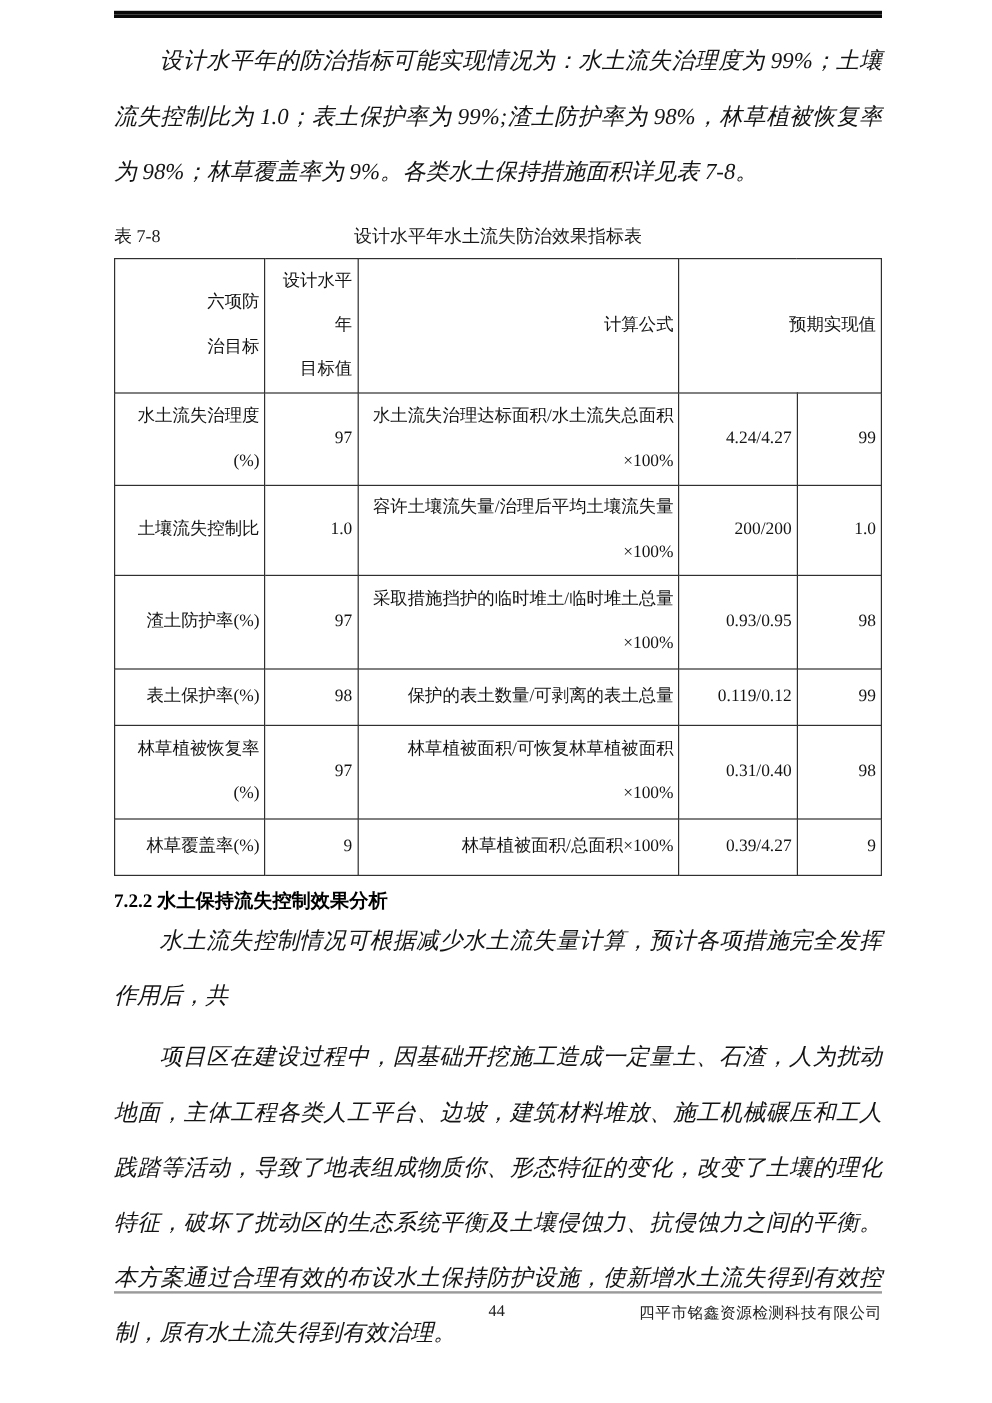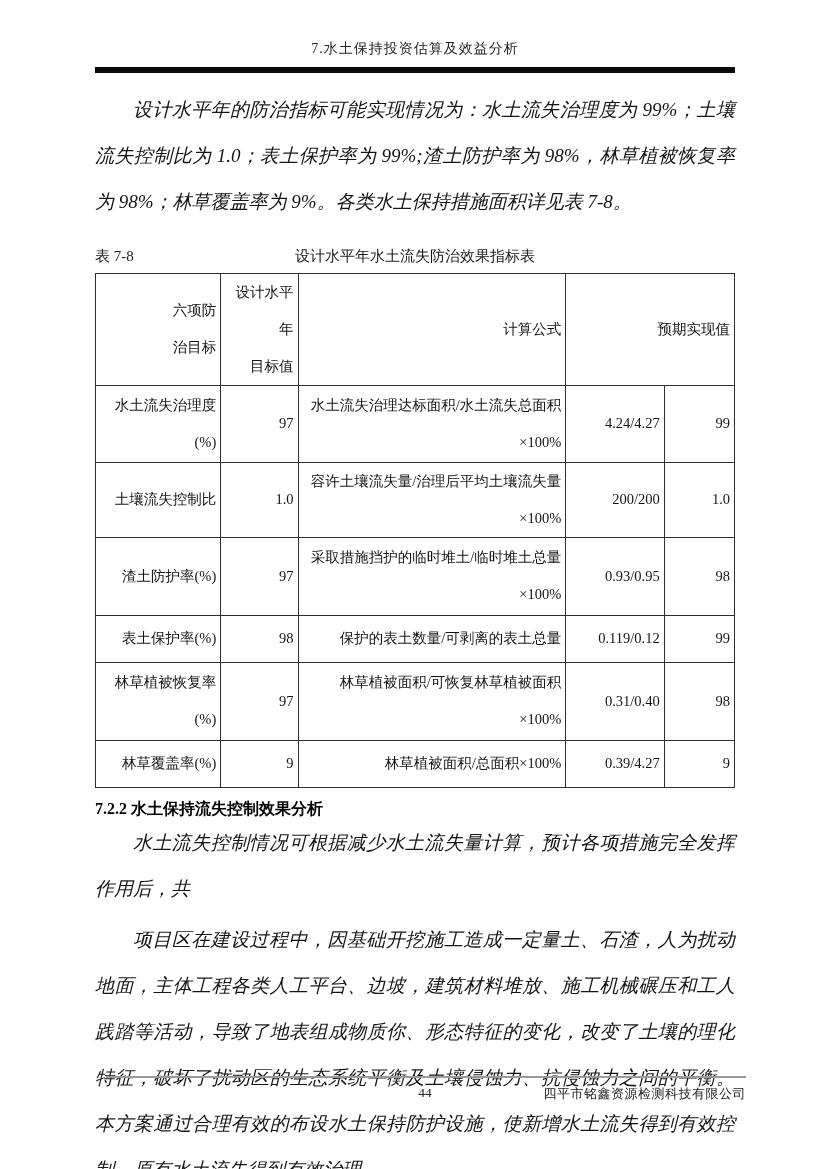--- a/index.html
+++ b/index.html
@@ -85,21 +85,21 @@
   .section-heading {
     margin-top: 11px;
     font-size: 16px;
     font-weight: bold;
     color: #000000;
   }
 
   .doc-footer {
     position: absolute;
     top: 1076px;
-    left: 106px;
+    left: 95px;
     width: 640px;
     border-top: 2px solid #9a9a9a;
     height: 30px;
   }
   .doc-footer .page-number {
     position: absolute;
     left: 50%;
     transform: translateX(-58%);
     top: 7px;
     font-size: 13.5px;
@@ -113,21 +113,20 @@
     color: #222222;
     letter-spacing: 0.5px;
   }
 </style>
 </head>
 <body>
 
 <div class="page">
   <div class="content">
 
-    <div class="doc-header-title">7.水土保持投资估算及效益分析</div>
     <div class="double-rule"></div>
 
     <p class="para para-1">设计水平年的防治指标可能实现情况为：水土流失治理度为 99%；土壤流失控制比为 1.0；表土保护率为 99%;渣土防护率为 98%，林草植被恢复率为 98%；林草覆盖率为 9%。各类水土保持措施面积详见表 7-8。</p>
 
     <div class="table-caption">
       <span class="cap-label">表 7-8</span>
       <span class="cap-title">设计水平年水土流失防治效果指标表</span>
     </div>
 
     <table class="effects">

